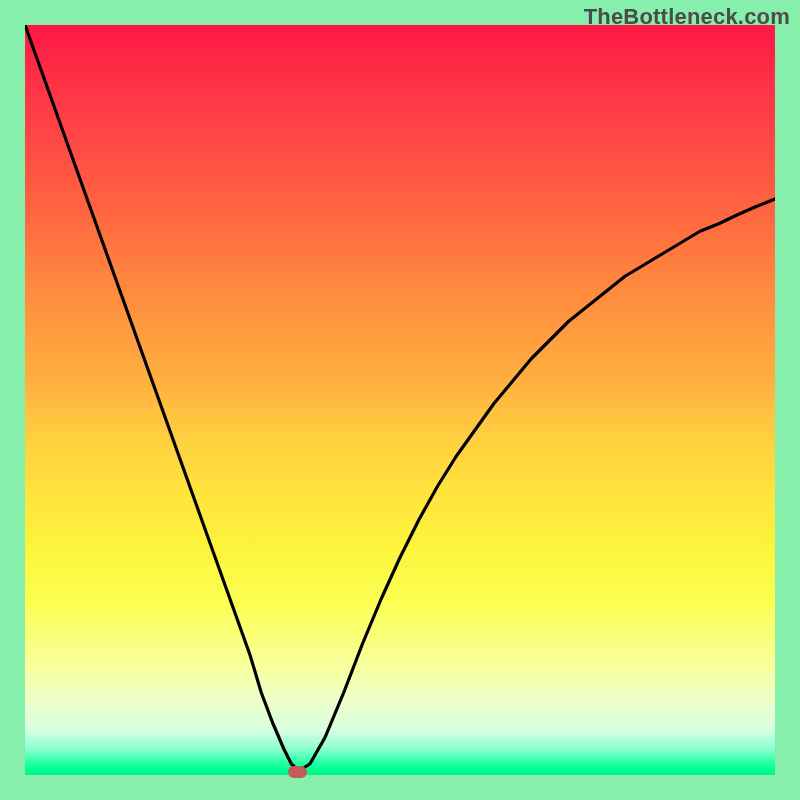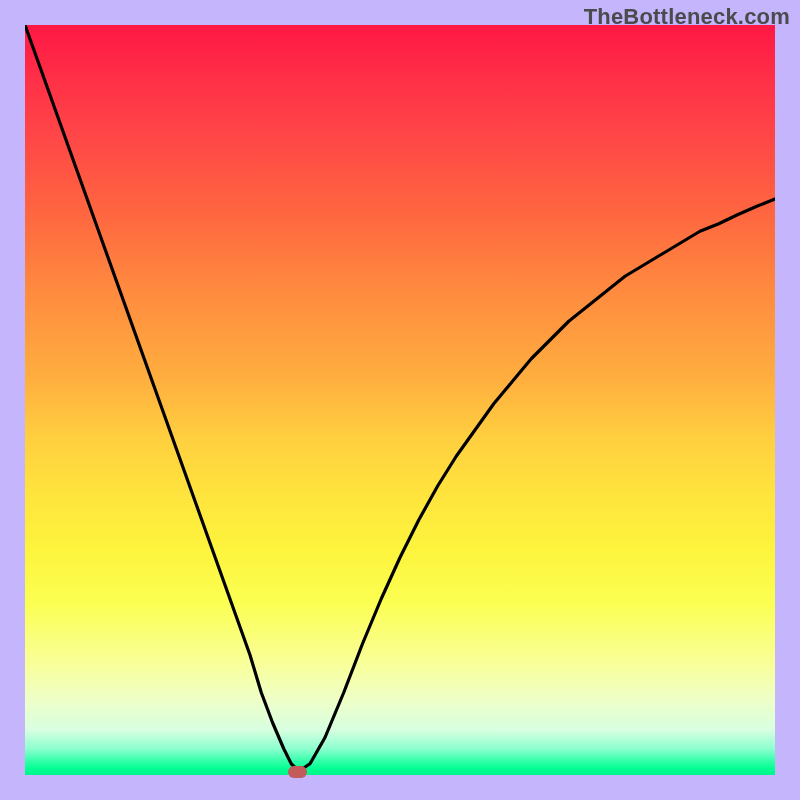--- a/index.html
+++ b/index.html
@@ -1,20 +1,20 @@
 <!DOCTYPE html>
 <html><head>
 <meta charset="utf-8">
 <style>
   * { margin: 0; padding: 0; box-sizing: border-box; }
   html, body { width: 800px; height: 800px; overflow: hidden; background: #000; }
   .outer {
     width: 800px;
     height: 800px;
-    background: #c4b5fd;
+    background: #86efac;
     position: relative;
   }
   .watermark {
     position: absolute;
     top: 4px;
     right: 10px;
     color: #4b4b4b;
     font-family: Arial, Helvetica, sans-serif;
     font-size: 22px;
     font-weight: 600;

